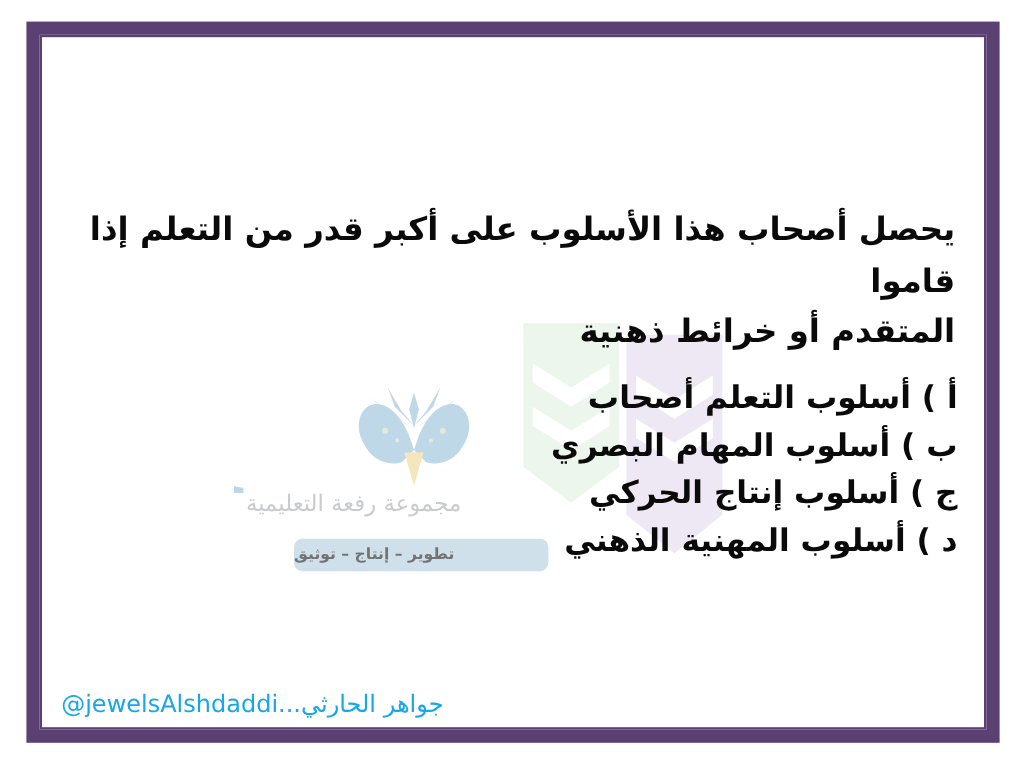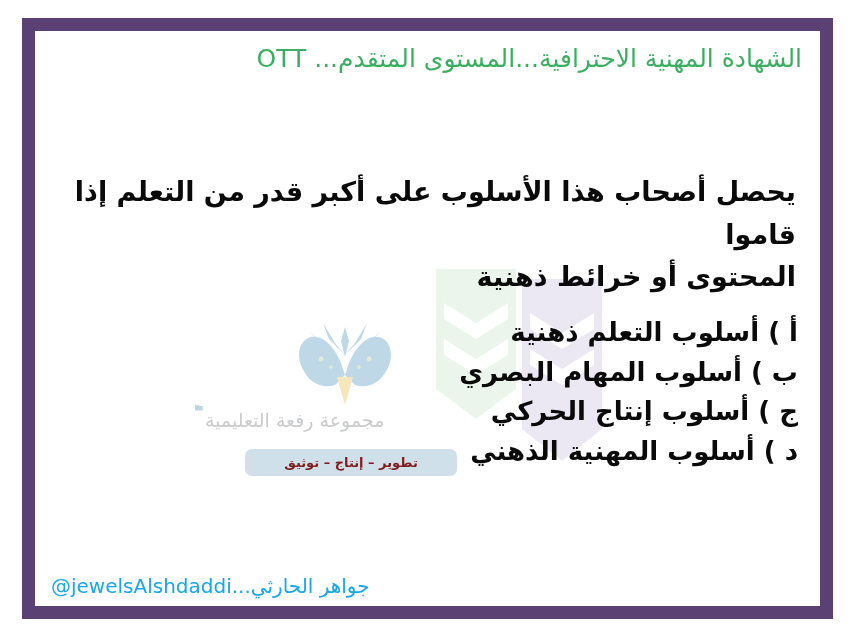--- a/index.html
+++ b/index.html
@@ -103,22 +103,22 @@
     left: 50px;
     top: 168px;
     width: 212px;
     height: 27px;
     border-radius: 7px;
     background: #cfe0ea;
   }
   .wm-pill span {
     display: block;
     line-height: 27px;
-    text-align: center;
-    color: #7f1d1d;
+    text-align: left;
+    color: #737373;
     font-size: 13px;
     font-weight: bold;
     direction: rtl;
   }
   .wm-badges {
     position: absolute;
     left: 395px;
     top: 238px;
     width: 180px;
     height: 215px;
@@ -172,21 +172,20 @@
 </head>
 <body>
 
 <div class="screen">
 
   <div class="frame-outer"></div>
   <div class="frame-inner"></div>
 
   <div class="page">
 
-    <div class="header">الشهادة المهنية الاحترافية...المستوى المتقدم... OTT</div>
 
     <div class="watermark">
       <svg class="wm-mark" viewBox="0 0 300 150">
         <text x="8" y="130" font-family="'Liberation Serif','DejaVu Serif',serif" font-size="165" fill="#bcd6e6">R</text>
         <g fill="#bcd6e6" opacity="0.95">
           <path d="M112 92 C112 70 128 54 150 50 C172 54 188 70 188 92
                    C188 102 178 110 168 110 L132 110 C122 110 112 102 112 92 Z" fill="#ffffff"></path>
           <path d="M104 74 C104 62 112 54 122 56 C132 58 140 68 146 82
                    L150 94 L140 104 C128 108 116 102 110 92 C106 86 104 80 104 74 Z"></path>
           <path d="M196 74 C196 62 188 54 178 56 C168 58 160 68 154 82
@@ -217,25 +216,25 @@
       </g>
       <g opacity="0.55">
         <path d="M92 10 L172 10 L172 160 L132 192 L92 160 Z" fill="#ded6ea"></path>
         <path d="M100 44 L132 64 L164 44 L164 60 L132 80 L100 60 Z" fill="#ffffff"></path>
         <path d="M100 80 L132 100 L164 80 L164 96 L132 116 L100 96 Z" fill="#ffffff"></path>
       </g>
     </svg>
 
     <div class="question">
       <div>يحصل أصحاب هذا الأسلوب على أكبر قدر من التعلم إذا قاموا</div>
-      <div>المحتوى أو خرائط ذهنية</div>
+      <div>المتقدم أو خرائط ذهنية</div>
     </div>
 
     <div class="options">
-      <div class="option">أ ) أسلوب التعلم ذهنية</div>
+      <div class="option">أ ) أسلوب التعلم أصحاب</div>
       <div class="option">ب ) أسلوب المهام البصري</div>
       <div class="option">ج ) أسلوب إنتاج الحركي</div>
       <div class="option">د ) أسلوب المهنية الذهني</div>
     </div>
 
     <div class="footer">@jewelsAlshdaddi...جواهر الحارثي</div>
 
   </div>
 </div>
 

